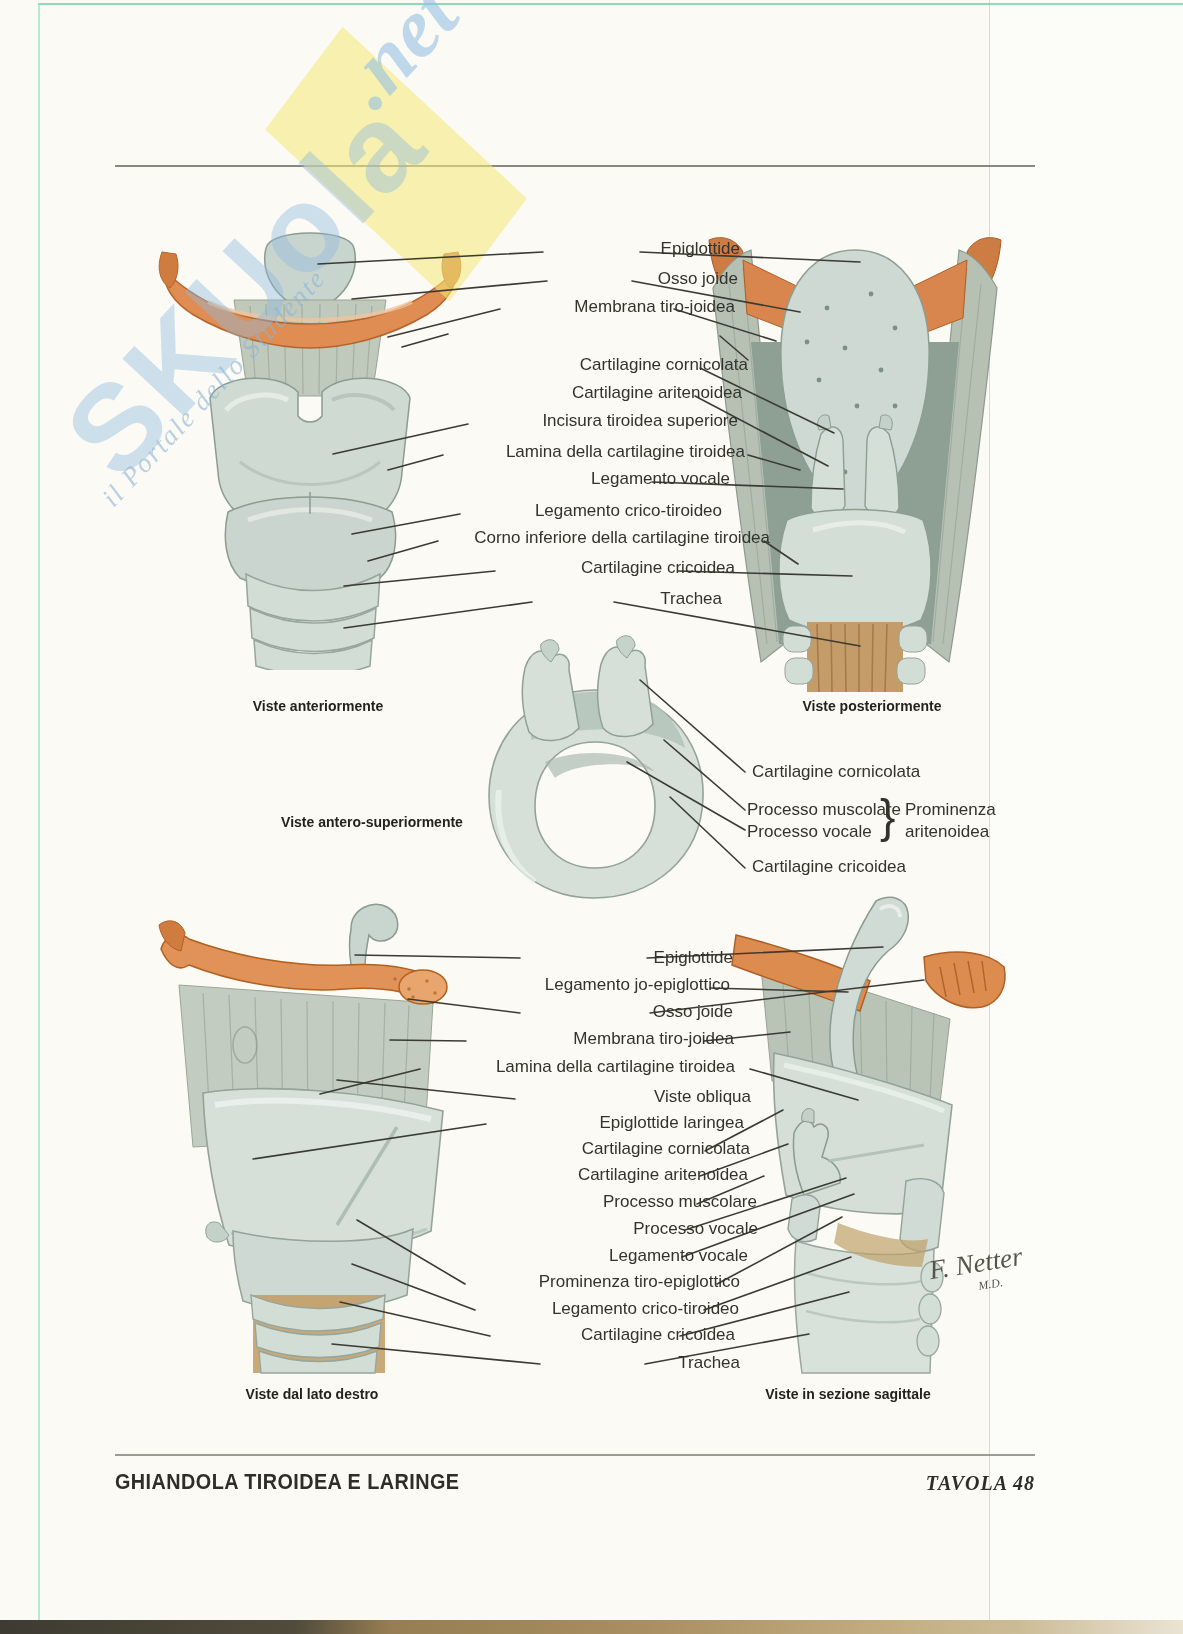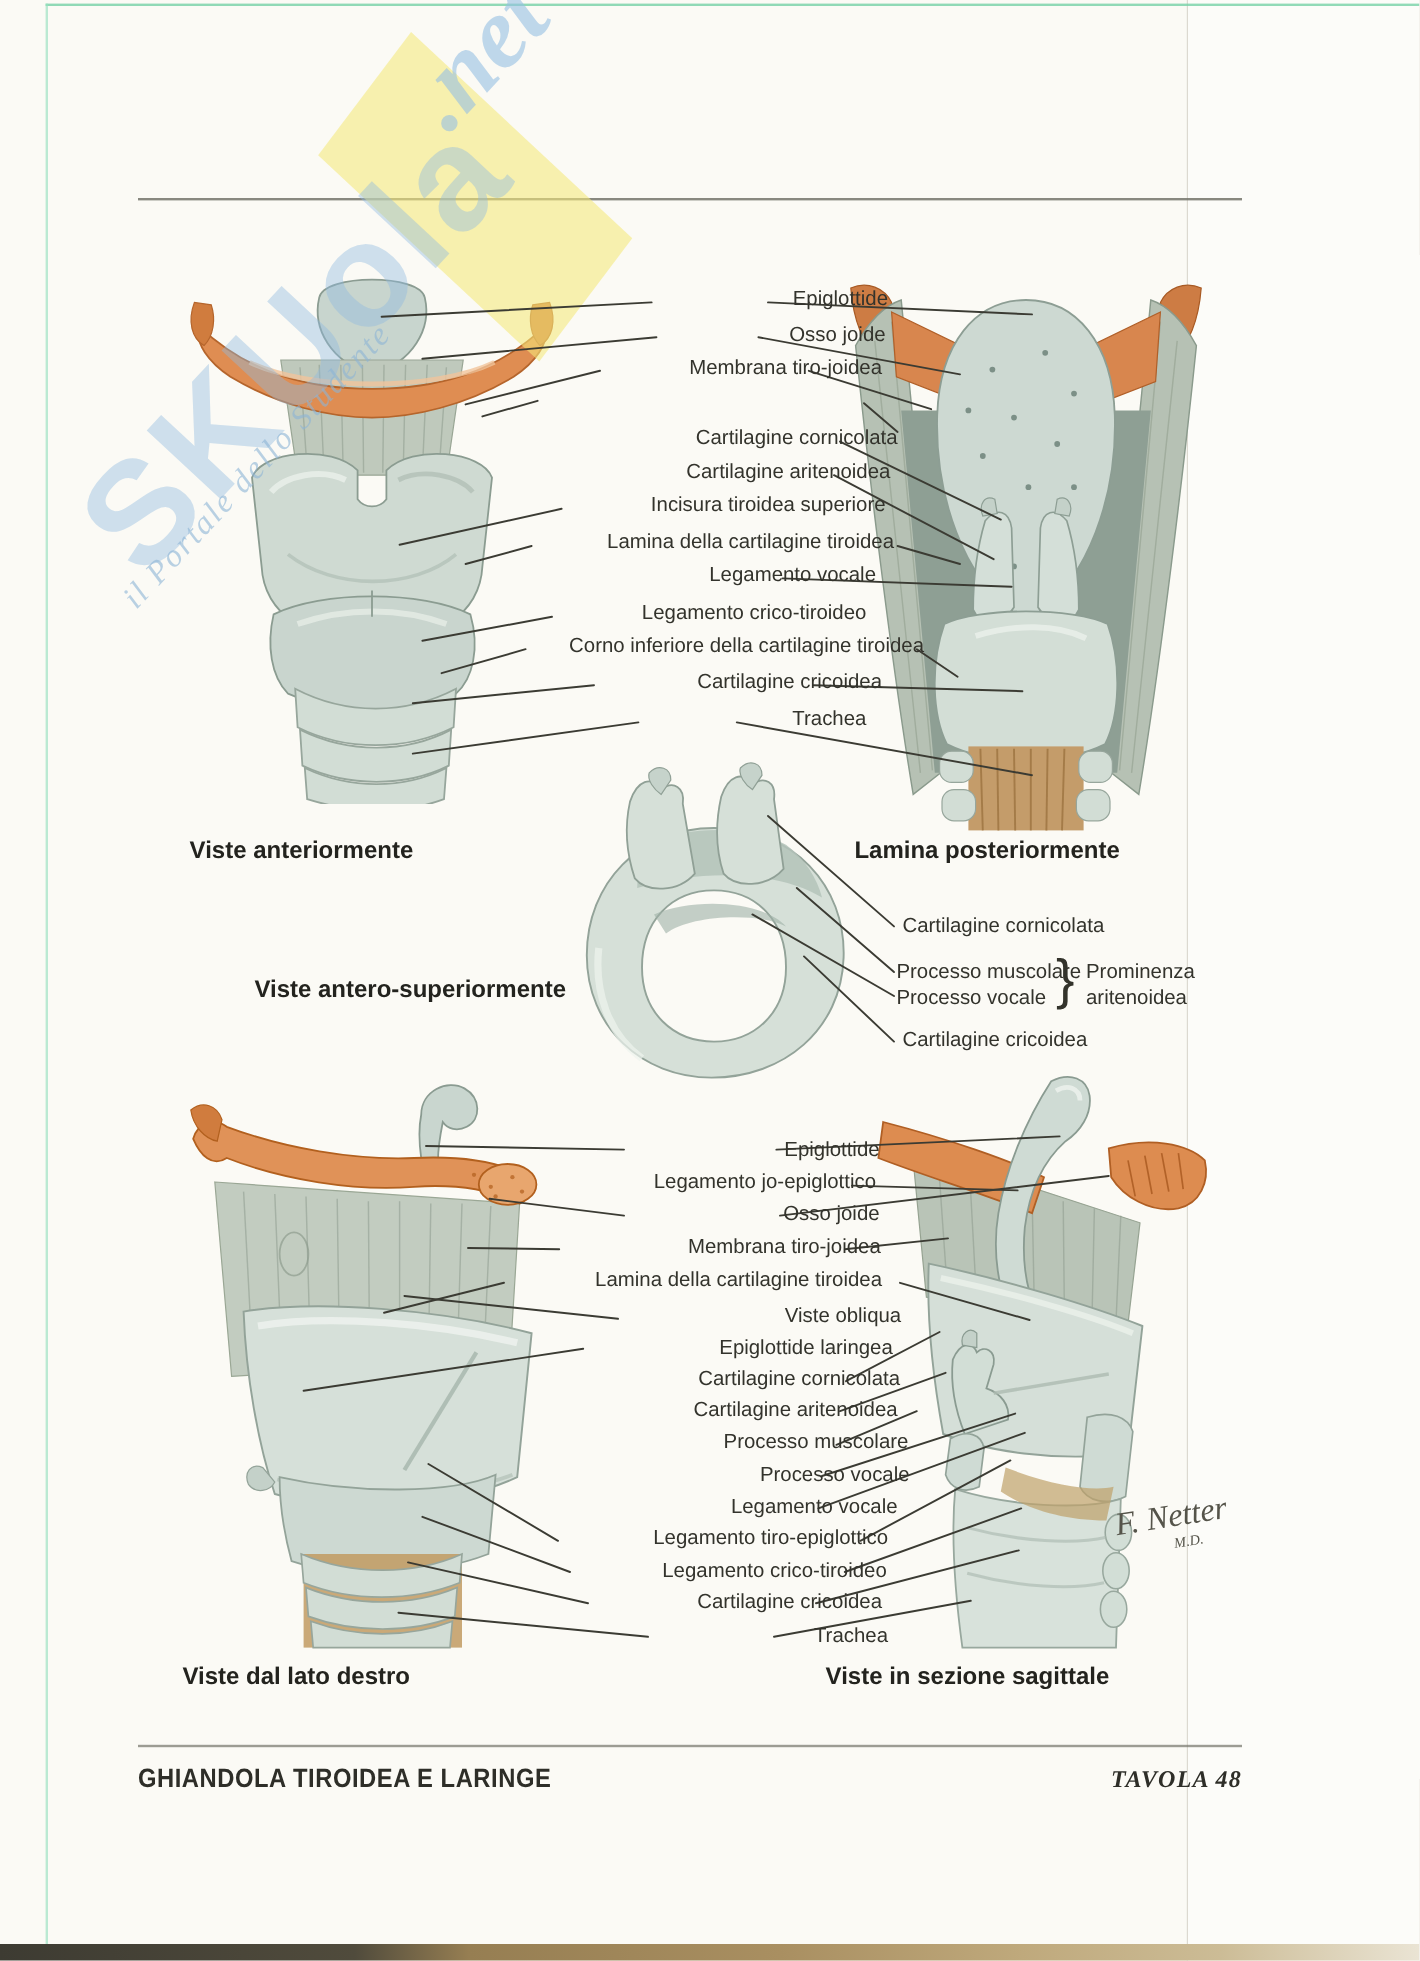--- a/index.html
+++ b/index.html
@@ -19,21 +19,21 @@
     position:absolute;right:148px;top:112px;font-family:"Liberation Serif","DejaVu Serif",serif;
     font-style:italic;font-weight:bold;font-size:31px;color:#1d1d18;letter-spacing:.5px;
   }
   .lbl{
     position:absolute;font-size:17px;line-height:1.1;text-align:right;width:300px;
     white-space:nowrap;color:#33332c;z-index:6;
   }
   .lbl.wrap{white-space:normal;}
   .lbl-left{position:absolute;font-size:17px;text-align:left;white-space:nowrap;color:#33332c;z-index:6;}
   .caption{
-    position:absolute;width:320px;font-weight:bold;font-size:20px;color:#23231e;z-index:6;
+    position:absolute;width:320px;text-align:center;font-weight:bold;font-size:14px;color:#23231e;z-index:6;
   }
   .footer-left{
     position:absolute;left:115px;top:1469px;font-weight:bold;font-size:22px;color:#2e2e28;
     transform:scaleX(.9);transform-origin:left center;letter-spacing:.5px;
   }
   .footer-right{
     position:absolute;right:148px;top:1472px;font-family:"Liberation Serif","DejaVu Serif",serif;
     font-style:italic;font-weight:bold;font-size:20px;color:#2e2e28;letter-spacing:1px;
   }
   .fig{position:absolute;z-index:1;}
@@ -377,27 +377,27 @@
   <div class="lbl" style="left:433px;top:1003px">Osso joide</div>
   <div class="lbl" style="left:434px;top:1030px">Membrana tiro-joidea</div>
   <div class="lbl" style="left:435px;top:1058px">Lamina della cartilagine tiroidea</div>
   <div class="lbl" style="left:451px;top:1088px">Viste obliqua</div>
   <div class="lbl" style="left:444px;top:1114px">Epiglottide laringea</div>
   <div class="lbl" style="left:450px;top:1140px">Cartilagine cornicolata</div>
   <div class="lbl" style="left:448px;top:1166px">Cartilagine aritenoidea</div>
   <div class="lbl" style="left:457px;top:1193px">Processo muscolare</div>
   <div class="lbl" style="left:458px;top:1220px">Processo vocale</div>
   <div class="lbl" style="left:448px;top:1247px">Legamento vocale</div>
-  <div class="lbl" style="left:440px;top:1273px">Legamento tiro-epiglottico</div>
+  <div class="lbl" style="left:440px;top:1273px">Prominenza tiro-epiglottico</div>
   <div class="lbl" style="left:439px;top:1300px">Legamento crico-tiroideo</div>
   <div class="lbl" style="left:435px;top:1326px">Cartilagine cricoidea</div>
   <div class="lbl" style="left:440px;top:1354px">Trachea</div>
 
   <div class="caption" style="left:158px;top:698px">Viste anteriormente</div>
-  <div class="caption" style="left:712px;top:698px">Lamina posteriormente</div>
+  <div class="caption" style="left:712px;top:698px">Viste posteriormente</div>
   <div class="caption" style="left:212px;top:814px">Viste antero-superiormente</div>
   <div class="caption" style="left:152px;top:1386px">Viste dal lato destro</div>
   <div class="caption" style="left:688px;top:1386px">Viste in sezione sagittale</div>
 
   <div class="signature">
     <div class="s1">F. Netter</div>
     <div class="s2">M.D.</div>
   </div>
 
   <div class="rule" style="left:115px;top:1454px;width:920px;opacity:.7"></div>

